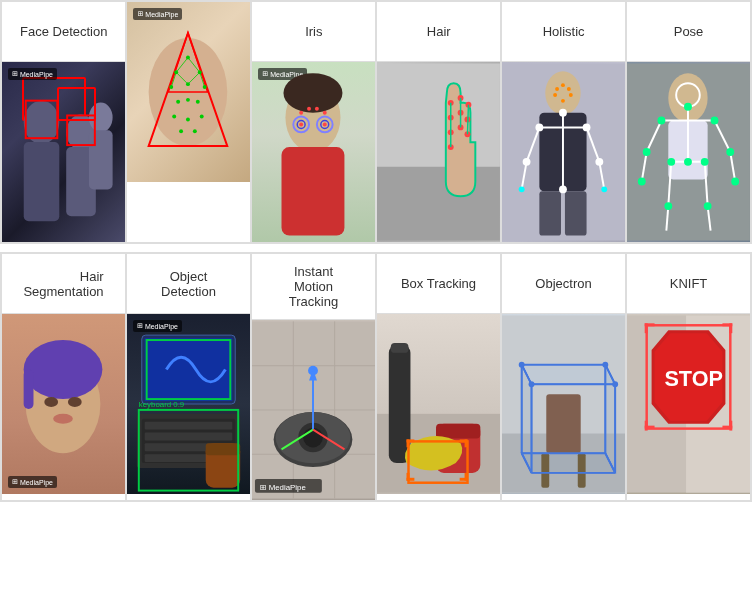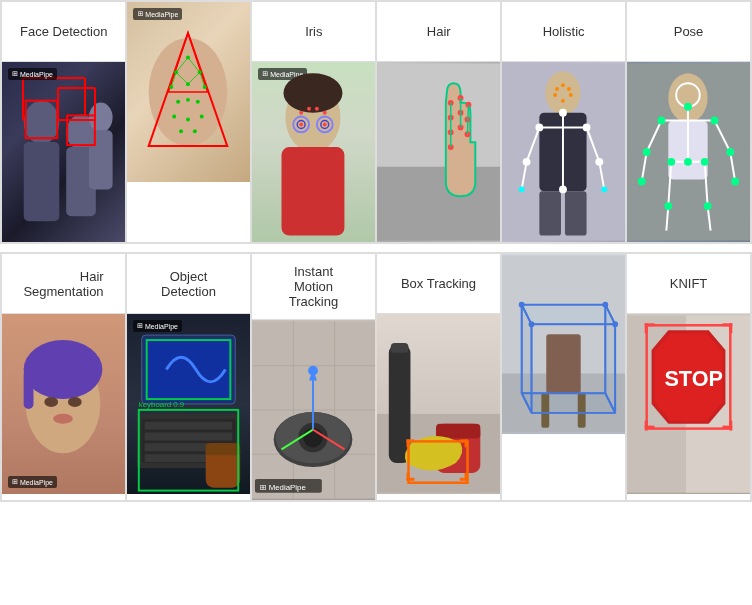--- a/index.html
+++ b/index.html
@@ -510,20 +510,25 @@
           <rect x="30" y="165" width="8" height="3" fill="#ff6600"></rect>
           <rect x="30" y="160" width="3" height="8" fill="#ff6600"></rect>
           <rect x="84" y="165" width="8" height="3" fill="#ff6600"></rect>
           <rect x="89" y="160" width="3" height="8" fill="#ff6600"></rect>
         </svg>
       </div>
     </div>
   </div>
 
   <div class="grid-cell">
+    <div class="cell-header">
+      <div style="text-align:center">
+        <div>Objectron</div>
+      </div>
+    </div>
     <div class="cell-image">
       <div class="cell-image-placeholder" style="background:linear-gradient(180deg,#d0d8e0 0%,#c0c8d0 50%,#b0b8c0 100%)">
         <svg style="position:absolute;top:0;left:0;width:100%;height:100%" viewBox="0 0 125 180">
 
           <rect x="0" y="0" width="125" height="180" fill="#c8ccd0"></rect>
           <rect x="0" y="120" width="125" height="60" fill="#b0b4b8"></rect>
 
           <polygon points="20,50 105,50 115,70 30,70" fill="rgba(180,200,220,0.4)" stroke="#4477dd" stroke-width="1.5"></polygon>
 
           <polygon points="20,50 30,70 30,160 20,140" fill="rgba(160,180,200,0.3)" stroke="#4477dd" stroke-width="1.5"></polygon>

